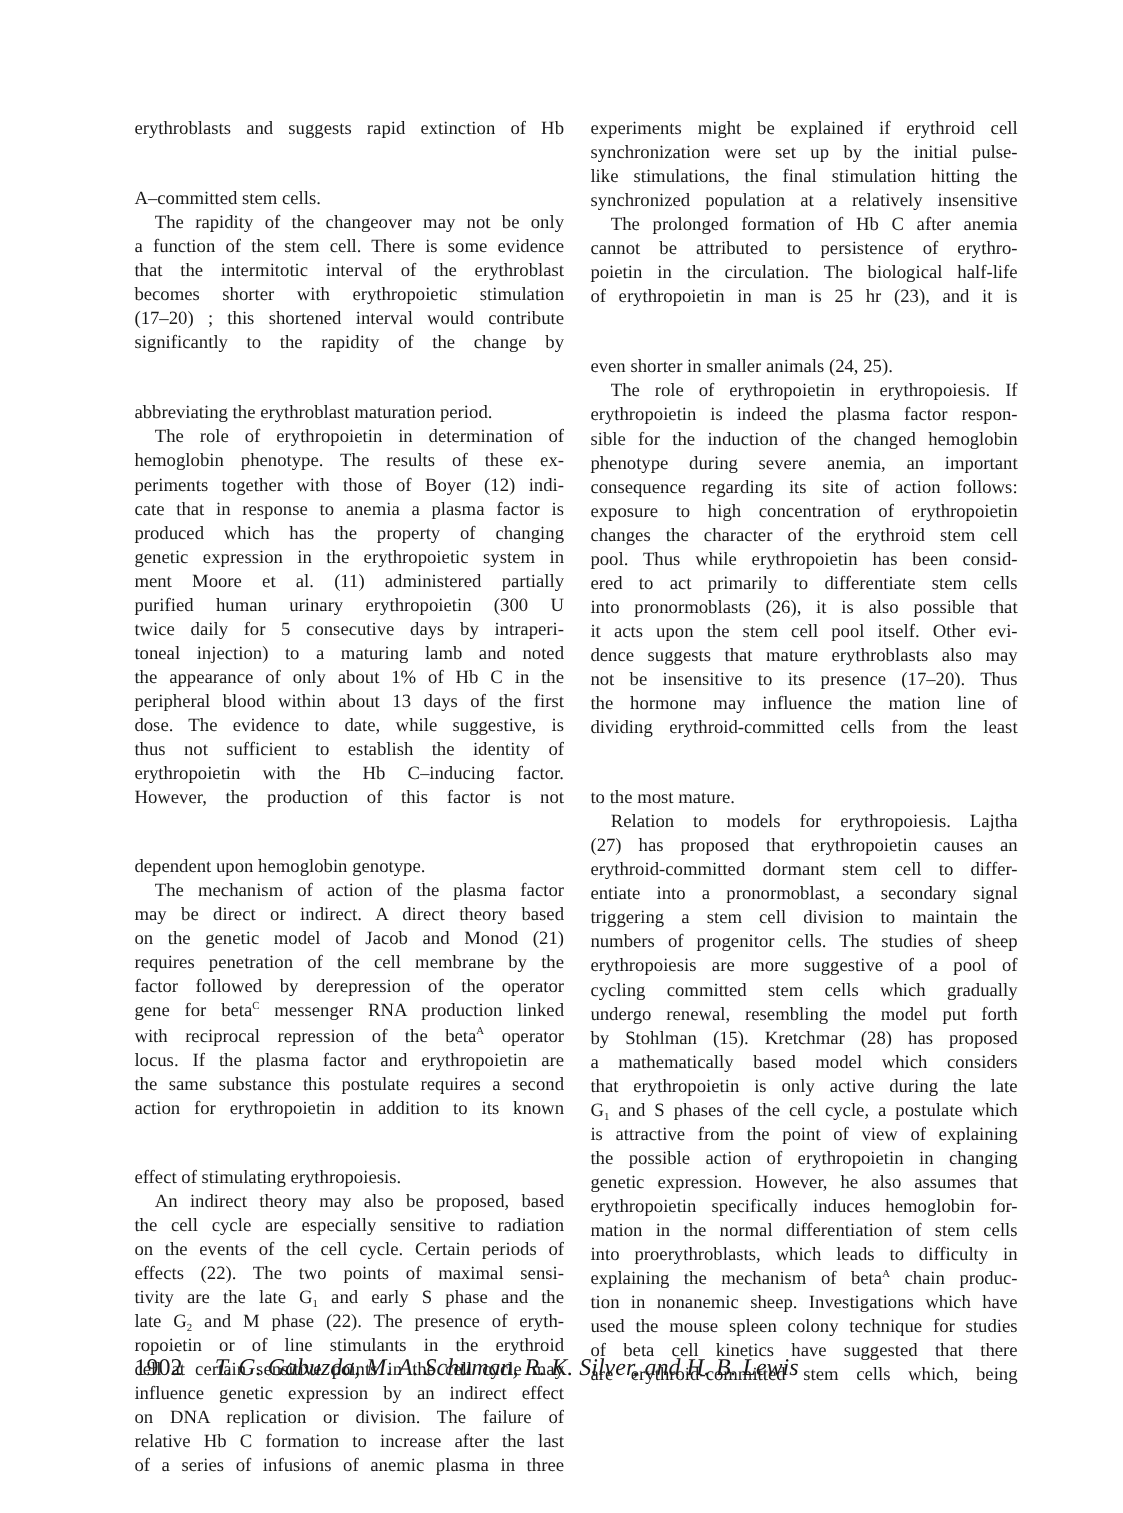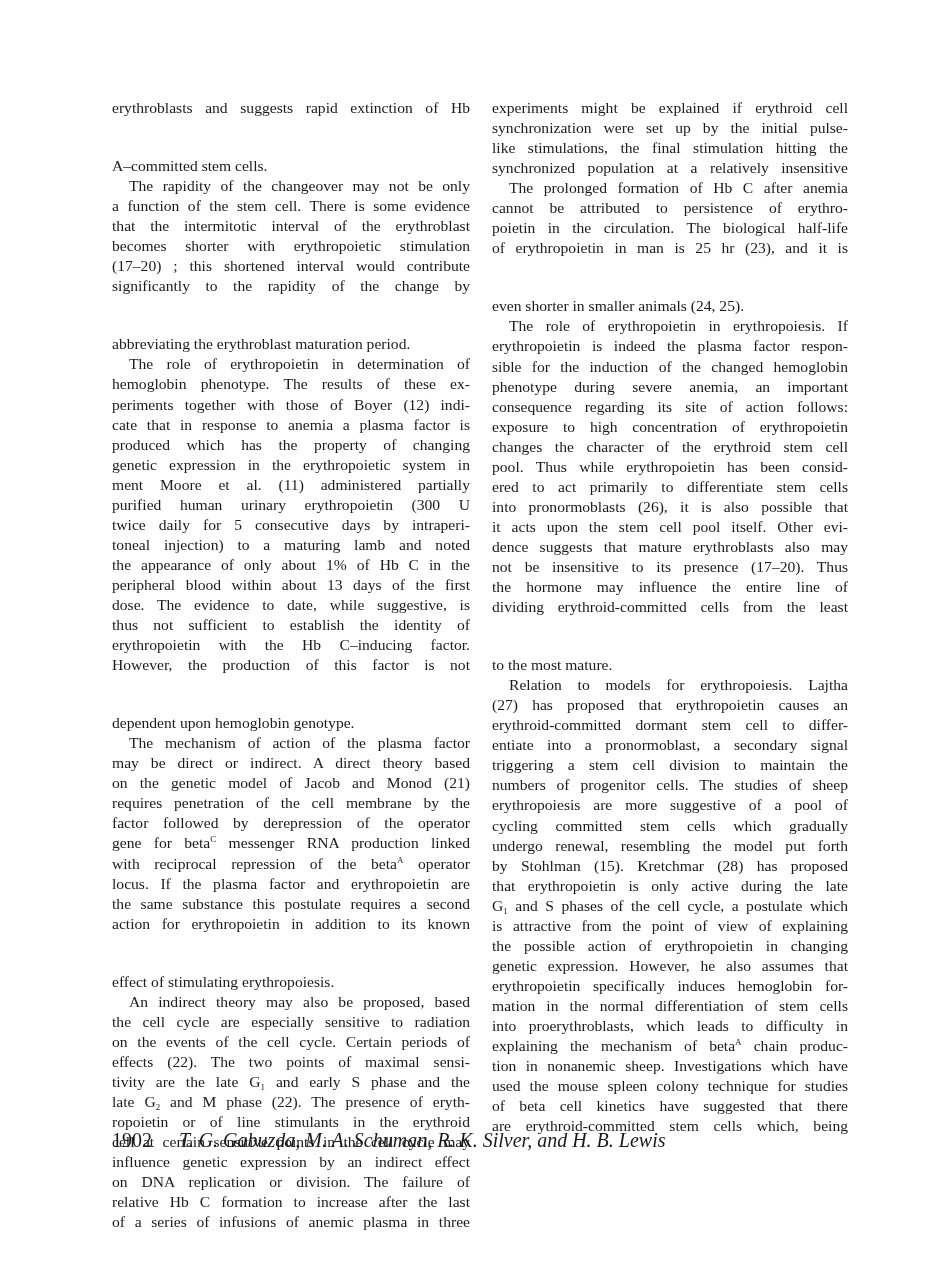--- a/index.html
+++ b/index.html
@@ -111,35 +111,36 @@
     <span class="line">phenotype during severe anemia, an important</span>
     <span class="line">consequence regarding its site of action follows:</span>
     <span class="line">exposure to high concentration of erythropoietin</span>
     <span class="line">changes the character of the erythroid stem cell</span>
     <span class="line">pool. Thus while erythropoietin has been consid-</span>
     <span class="line">ered to act primarily to differentiate stem cells</span>
     <span class="line">into pronormoblasts (26), it is also possible that</span>
     <span class="line">it acts upon the stem cell pool itself. Other evi-</span>
     <span class="line">dence suggests that mature erythroblasts also may</span>
     <span class="line">not be insensitive to its presence (17–20). Thus</span>
-    <span class="line">the hormone may influence the entire line of</span>
+    <span class="line">the hormone may influence the mation line of</span>
     <span class="line">dividing erythroid-committed cells from the least</span>
     <span class="line last">to the most mature.</span>
   </div>
   <div class="para">
     <span class="line indent"><span class="ital">Relation to models for erythropoiesis.</span><span> Lajtha</span></span>
     <span class="line">(27) has proposed that erythropoietin causes an</span>
     <span class="line">erythroid-committed dormant stem cell to differ-</span>
     <span class="line">entiate into a pronormoblast, a secondary signal</span>
     <span class="line">triggering a stem cell division to maintain the</span>
     <span class="line">numbers of progenitor cells. The studies of sheep</span>
     <span class="line">erythropoiesis are more suggestive of a pool of</span>
     <span class="line">cycling committed stem cells which gradually</span>
     <span class="line">undergo renewal, resembling the model put forth</span>
     <span class="line">by Stohlman (15). Kretchmar (28) has proposed</span>
+    <span class="line">a mathematically based model which considers</span>
     <span class="line">that erythropoietin is only active during the late</span>
     <span class="line"><span>G</span><sub>1</sub><span> and S phases of the cell cycle, a postulate which</span></span>
     <span class="line">is attractive from the point of view of explaining</span>
     <span class="line">the possible action of erythropoietin in changing</span>
     <span class="line">genetic expression. However, he also assumes that</span>
     <span class="line">erythropoietin specifically induces hemoglobin for-</span>
     <span class="line">mation in the normal differentiation of stem cells</span>
     <span class="line">into proerythroblasts, which leads to difficulty in</span>
     <span class="line"><span>explaining the mechanism of beta</span><sup>A</sup><span> chain produc-</span></span>
     <span class="line">tion in nonanemic sheep. Investigations which have</span>

